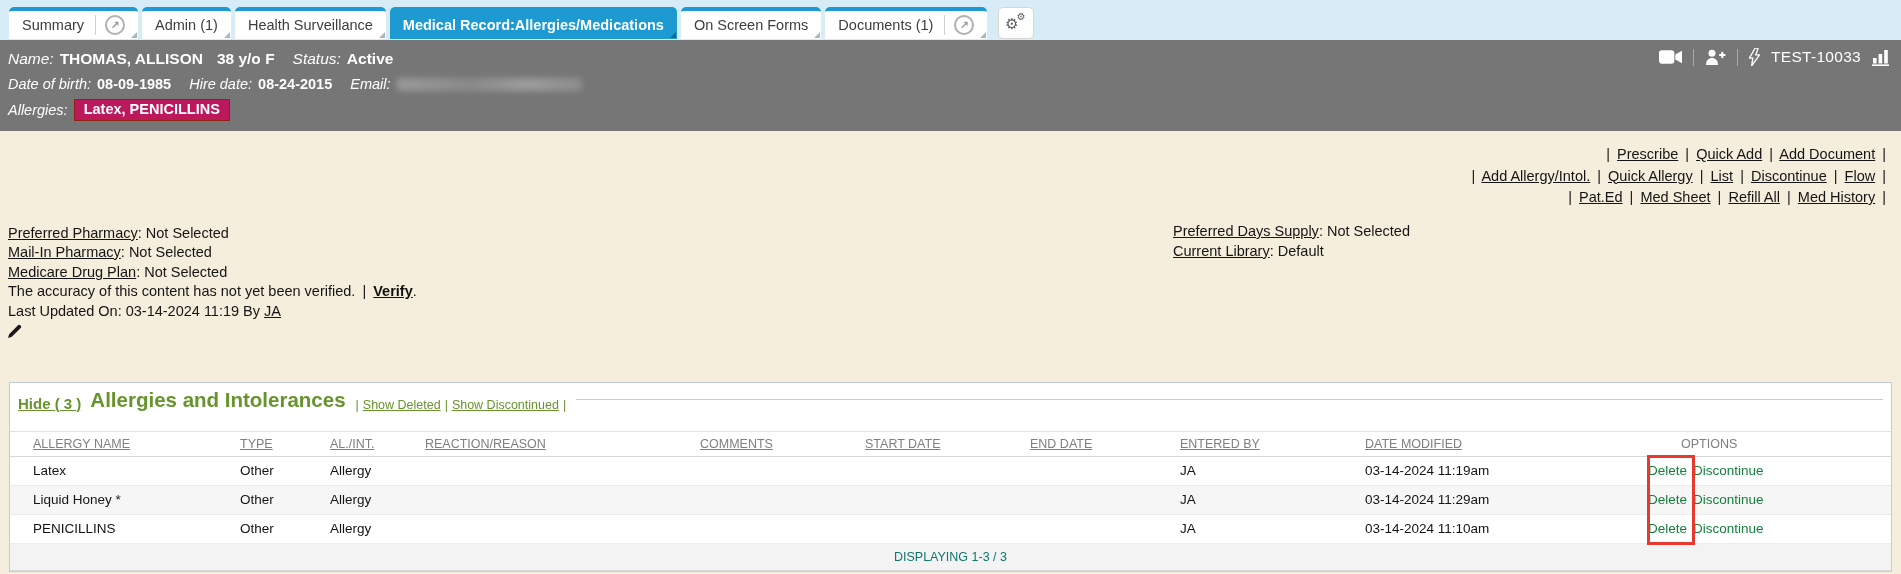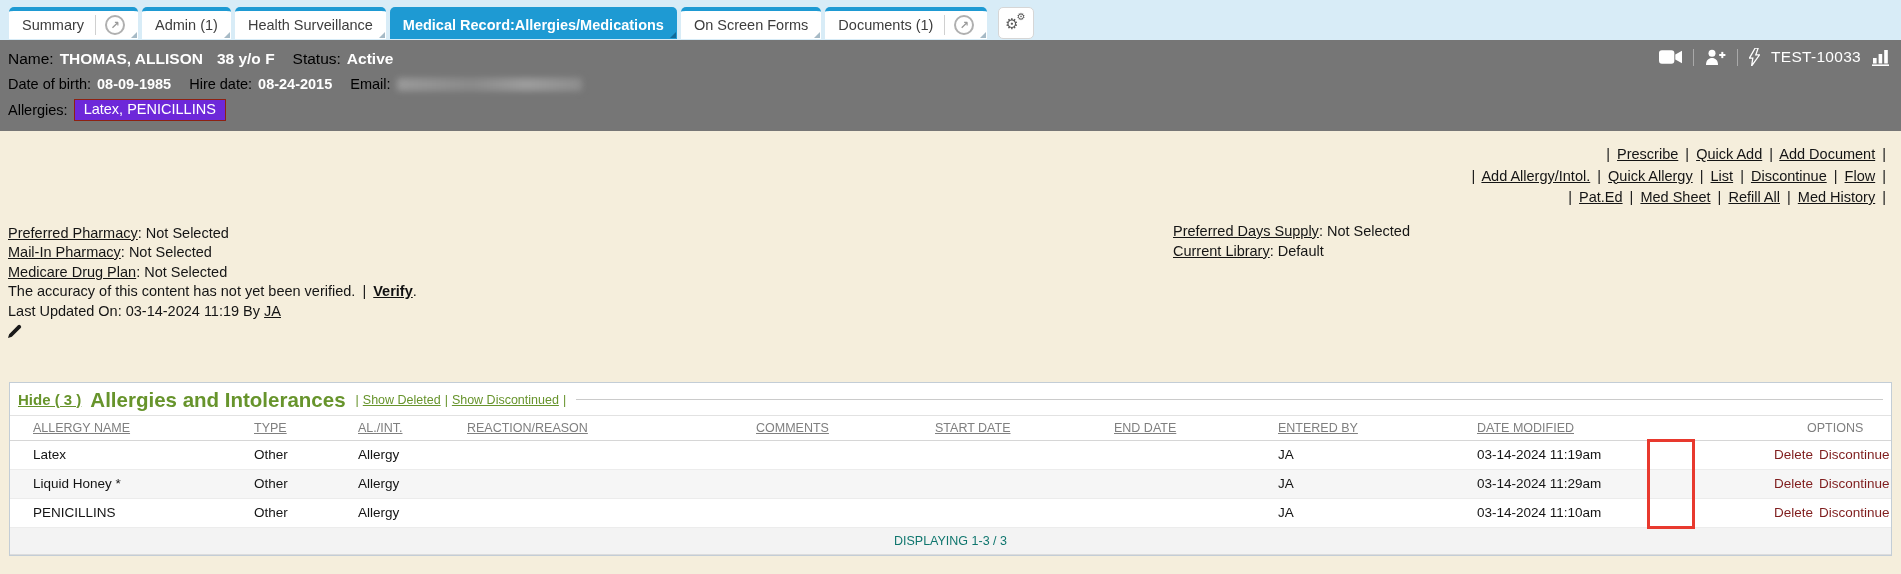--- a/index.html
+++ b/index.html
@@ -23,62 +23,62 @@
               margin-left:7px; display:flex; align-items:center; justify-content:center; cursor:pointer;
               align-self:flex-end; position:relative; color:#5c5c5c; }
   .gear-big { font-size:15px; line-height:1; }
   .gear-small { font-size:10px; line-height:1; position:relative; top:-6px; left:-2px; }
 
   
   .pheader { height:91px; background:#767676; color:#fff; padding:5px 8px 0; position:relative; }
   .ph-row1 { height:27px; display:flex; align-items:center; font-size:15.5px; }
   .ph-row2 { height:24px; display:flex; align-items:center; font-size:14.5px; }
   .ph-row3 { height:28px; display:flex; align-items:center; font-size:14.5px; }
-  .lbl { color:#000000; margin-right:6px; }
+  .lbl { color:#ffffff; margin-right:6px;font-style:italic; }
   .val { font-weight:bold; }
   .gap18 { margin-left:18px; }
   .gap14 { margin-left:14px; }
   .email-blur { display:inline-block; width:185px; height:13px; border-radius:3px;
                 background:linear-gradient(90deg,#9a9a9a,#8a8a8a 40%,#9d9d9d 70%,#8d8d8d); filter:blur(3px); }
-  .allergy-badge { background:#6d28d9; border:1px solid #8e2112; color:#fff; padding:1px 9px 3px; font-size:14.5px; }
+  .allergy-badge { background:#be185d; border:1px solid #8e2112; color:#fff; padding:1px 9px 3px; font-size:14.5px;font-weight:bold; }
   .ph-icons { position:absolute; right:10px; top:8px; display:flex; align-items:center; gap:11px;padding-left:17px; }
   .vdiv { width:1px; height:17px; background:#a9a9a9; }
   .station-id { font-size:15.5px; letter-spacing:.3px; }
   .icon-btn { cursor:pointer; display:flex; align-items:center; }
 
   
   .content { position:relative; height:443px; background:#f5eedc; }
   .action-links { text-align:right; padding:13px 12px 0; font-size:14.5px; line-height:21.5px; color:#151515; }
   .action-links a { color:#151515; text-decoration:underline; cursor:pointer;margin-top:15px; }
   .sep { margin:0 3px; text-decoration:none; }
   .left-info { padding:15px 0 0 8px; font-size:14.5px; line-height:19.5px; color:#151515; width:720px; }
   .u { text-decoration:underline; color:#151515; cursor:pointer; }
   .verify { font-weight:bold; text-decoration:underline; cursor:pointer; color:#111; }
   .pencil { margin-top:3px; cursor:pointer; width:14px; }
   .supply-info { position:absolute; left:1173px; top:91px; font-size:14.5px; line-height:19.5px; color:#151515; }
 
   
   .panel { margin:38px 9px 0; background:#fff; border:1px solid #c3cdd6; }
-  .panel-heading { display:flex; align-items:center; padding:5px 8px 3px; color:#67942c; }
+  .panel-heading { display:flex; align-items:flex-end; padding:5px 8px 19px; color:#67942c; }
   .hide-link { color:#67942c; font-weight:bold; font-size:15px; text-decoration:underline; cursor:pointer; }
   .panel-title { color:#67942c; font-weight:bold; font-size:20.5px; margin:0 6px 0 9px; }
   .green-link { color:#67942c; font-size:12.5px; text-decoration:underline; cursor:pointer; }
   .green-sep { color:#67942c; font-size:12.5px; margin:0 4px; }
   .h-line { flex:1; border-top:1px solid #cbcbcb; margin-left:6px; align-self:center; }
   .tgrid { display:grid; grid-template-columns:207px 90px 95px 275px 165px 165px 150px 185px 280px 1fr;
-           align-items:center; padding-left:23px;gap:14px; }
+           align-items:center; padding-left:23px; }
   .thead { height:26px; border-top:1px solid #e2e2e2; border-bottom:1px solid #d6d6d6;
            color:#7f7f7f; font-size:12.5px; }
   .thead .th { text-decoration:underline; cursor:pointer; }
   .thead .th.plain { text-decoration:none; cursor:default;margin-left:36px; }
   .rows-wrap { position:relative; }
   .trow { height:29px; font-size:13.5px; color:#141414; border-bottom:1px solid #ececec; background:#fff; }
   .trow.alt { background:#f6f6f6; }
   .opt-cell { display:flex; gap:6px; padding-left:3px; }
-  .opt-link { color:#7f1d1d; cursor:pointer; }
+  .opt-link { color:#15803d; cursor:pointer; }
   .red-box { position:absolute; left:1637px; top:-2px; height:calc(100% + 3px); width:48px;
              border:3px solid #e8392e; pointer-events:none; }
   .tfoot { height:27px; background:#f3f3f3; border-bottom:1px solid #dcdcdc; display:flex;
            align-items:center; justify-content:center; font-size:12.5px; color:#0f766e; }
 </style>
 </head>
 <body>
 
 <div id="app">
 

